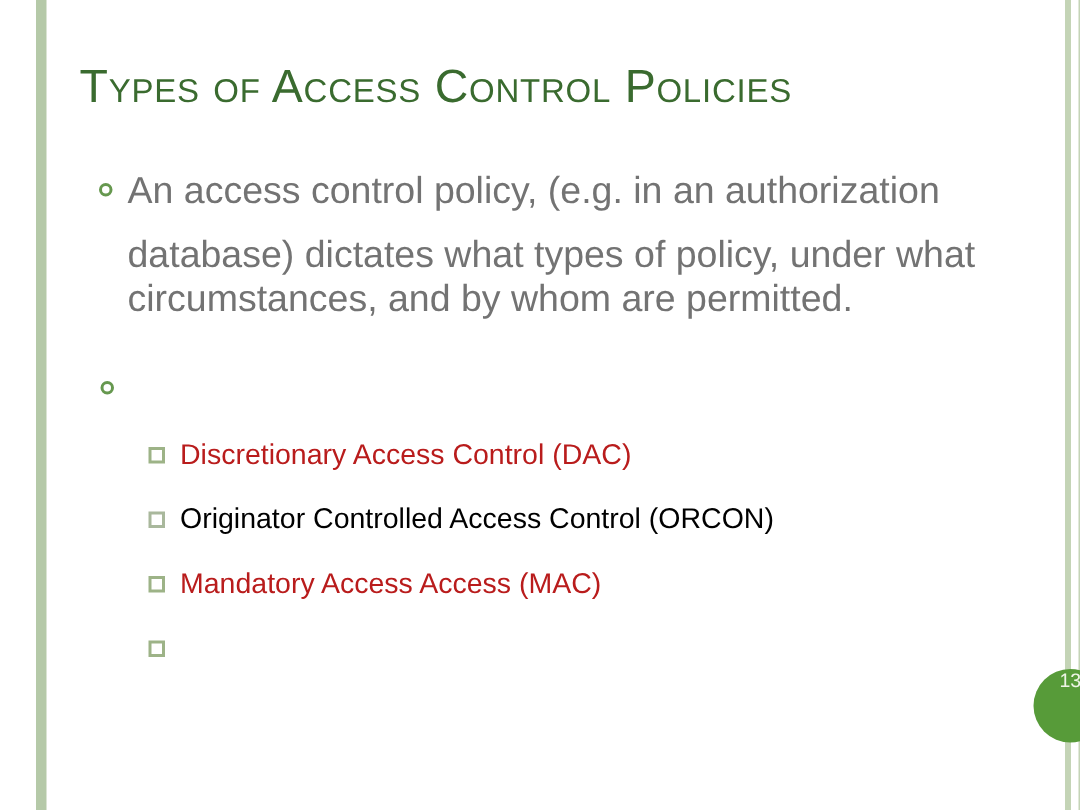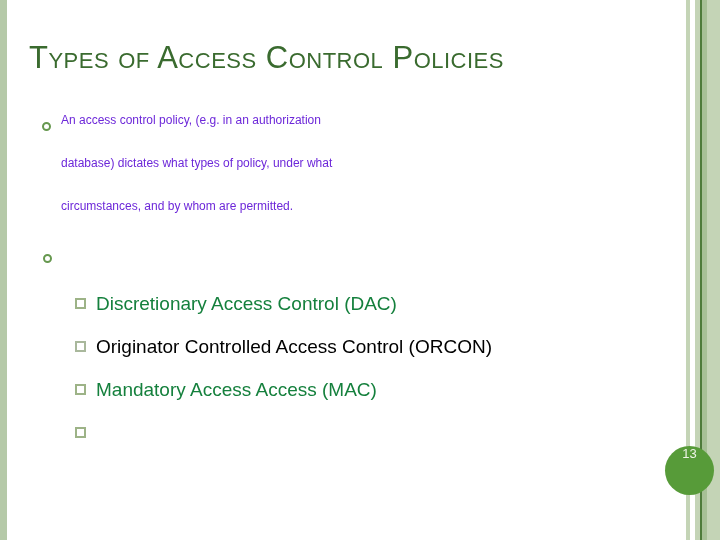--- a/index.html
+++ b/index.html
@@ -9,20 +9,21 @@
     height: 540px;
     background: #ffffff;
     font-family: "Liberation Sans", sans-serif;
     overflow: hidden;
   }
   .slide {
     position: relative;
     width: 636px;
     height: 540px;
     background: #ffffff;
+    margin-left: 24px;
   }
   
   .stripe-left {
     position: absolute;
     left: 0; top: 0; bottom: 0;
     width: 7px;
     background: #b5c9a8;
   }
   
   .rs { position: absolute; top: 0; bottom: 0; }
@@ -41,27 +42,27 @@
     font-weight: normal;
     font-variant: small-caps;
     letter-spacing: 0.5px;
     color: #3a6b2f;
     white-space: nowrap;
   }
 
   .pline {
     position: absolute;
     left: 61px;
-    font-size: 12px;
-    color: #6d28d9;
+    font-size: 25px;
+    color: #737373;
     white-space: nowrap;
   }
   .pl1 { top: 113px; }
   .pl2 { top: 156px; }
-  .pl3 { top: 199px; }
+  .pl3 { top: 185px; }
   .b2label { left: 64px; top: 247px; }
 
   .ring {
     position: absolute;
     width: 5px;
     height: 5px;
     border: 2.5px solid #66984f;
     border-radius: 50%;
     background: #ffffff;
   }
@@ -78,21 +79,21 @@
   }
   .sq1 { top: 298px; }
   .sq2 { top: 341px; }
   .sq3 { top: 384px; }
   .sq4 { top: 427px; }
 
   .subline {
     position: absolute;
     left: 96px;
     font-size: 19px;
-    color: #15803d;
+    color: #b91c1c;
     white-space: nowrap;
   }
   .sl1 { top: 293px; }
   .sl2 { top: 336px; }
   .sl3 { top: 379px; }
   .sl4 { top: 422px; }
   .muted { color: #000000; }
   .muted-sq { border-color: #a9b89c; }
 
   .page-badge {

